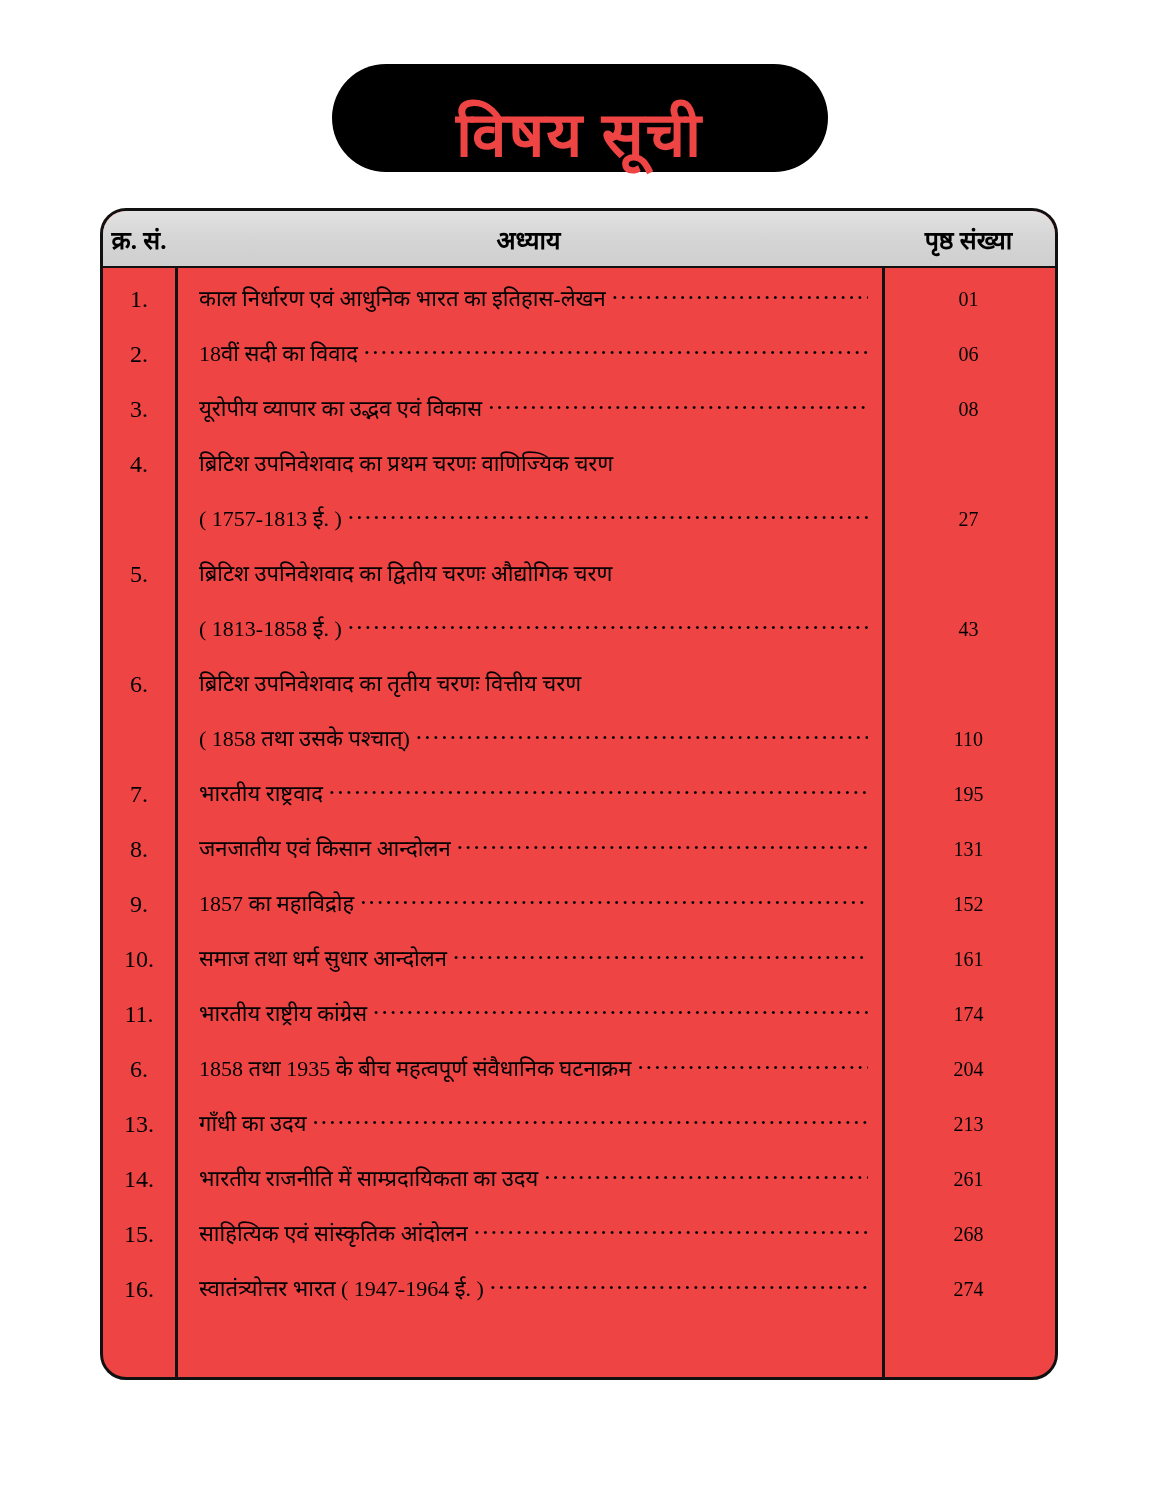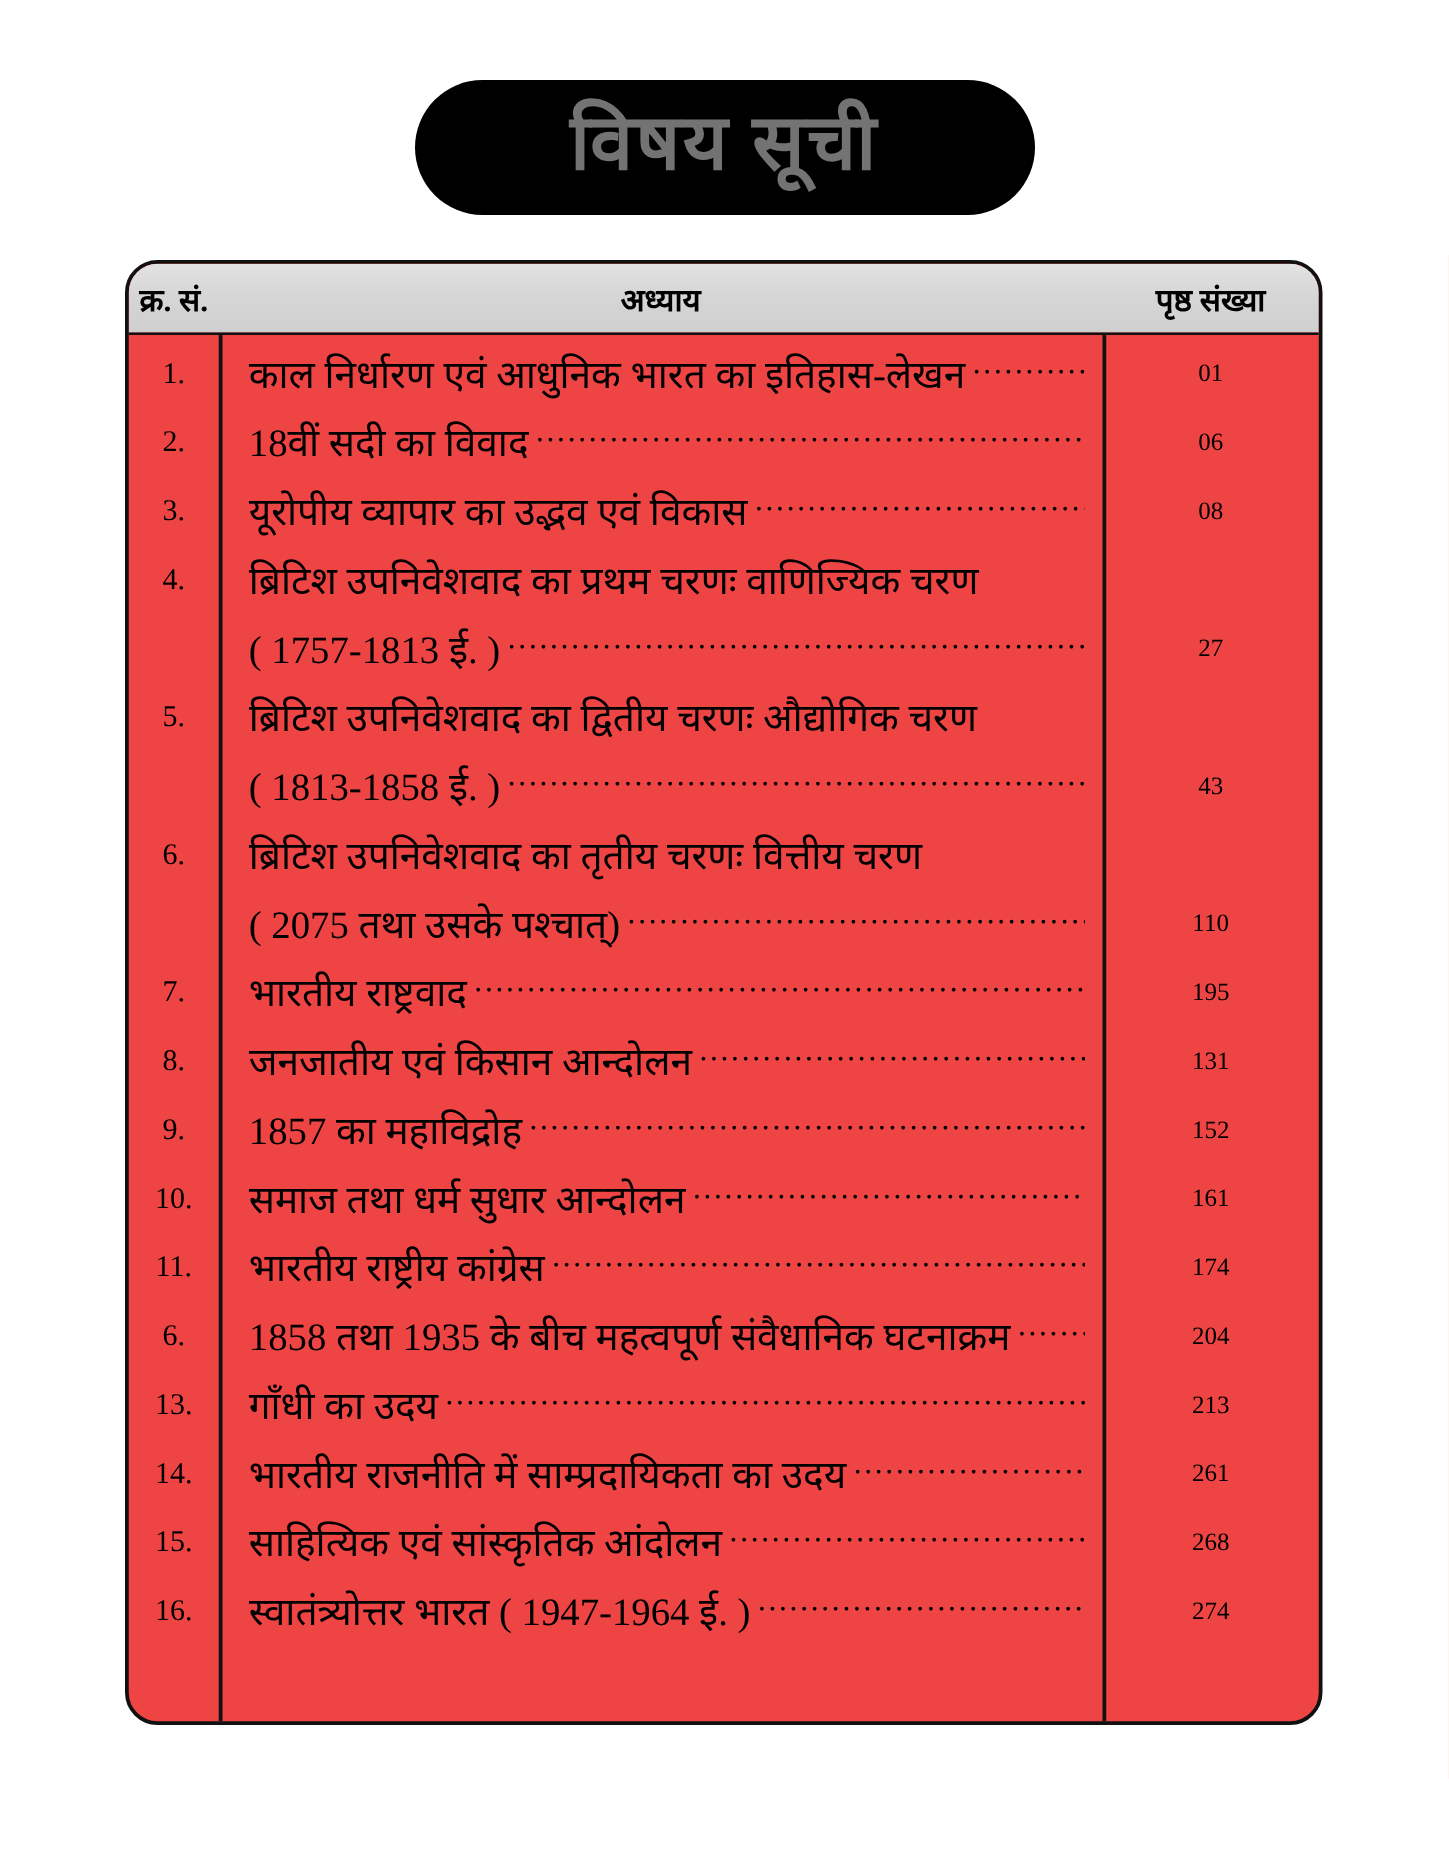--- a/index.html
+++ b/index.html
@@ -20,26 +20,26 @@
   .title-wrap {
     position: absolute;
     top: 64px;
     left: 0;
     width: 1159px;
     display: flex;
     justify-content: center;
   }
   .title-pill {
     background: #000000;
-    color: #737373;
+    color: #ef4444;
     border-radius: 56px;
     width: 496px;
     height: 108px;
     display: flex;
-    align-items: center;
+    align-items: flex-end;
     justify-content: center;
     box-sizing: border-box;
   }
   .title-text {
     font-family: "Liberation Serif", "DejaVu Serif", serif;
     font-size: 62px;
     font-weight: bold;
     letter-spacing: 2px;
     line-height: 1;
     padding-bottom: 6px;
@@ -142,21 +142,21 @@
 
   .chline {
     height: 55px;
     display: flex;
     align-items: center;
     white-space: nowrap;
     overflow: hidden;
   }
   .chtext {
     font-family: "Liberation Serif", "DejaVu Serif", serif;
-    font-size: 31px;
+    font-size: 22px;
     color: #000000;
     line-height: 1.2;
   }
   .leader {
     flex: 1 1 auto;
     overflow: hidden;
     height: 25px;
     margin-left: 6px;
     position: relative;
   }
@@ -253,21 +253,21 @@
           <div class="cell-pg">43</div>
         </div>
         <div class="row h2">
           <div class="cell-sn">6.</div>
           <div class="cell-ch">
             <div class="chline">
               <span class="chtext">ब्रिटिश उपनिवेशवाद का तृतीय चरणः वित्तीय चरण</span>
               <span class="leader none"></span>
             </div>
             <div class="chline">
-              <span class="chtext">( 2075 तथा उसके पश्चात्)</span>
+              <span class="chtext">( 1858 तथा उसके पश्चात्)</span>
               <span class="leader"></span>
             </div>
           </div>
           <div class="cell-pg">110</div>
         </div>
         <div class="row h1">
           <div class="cell-sn">7.</div>
           <div class="cell-ch">
             <div class="chline">
               <span class="chtext">भारतीय राष्ट्रवाद</span>

